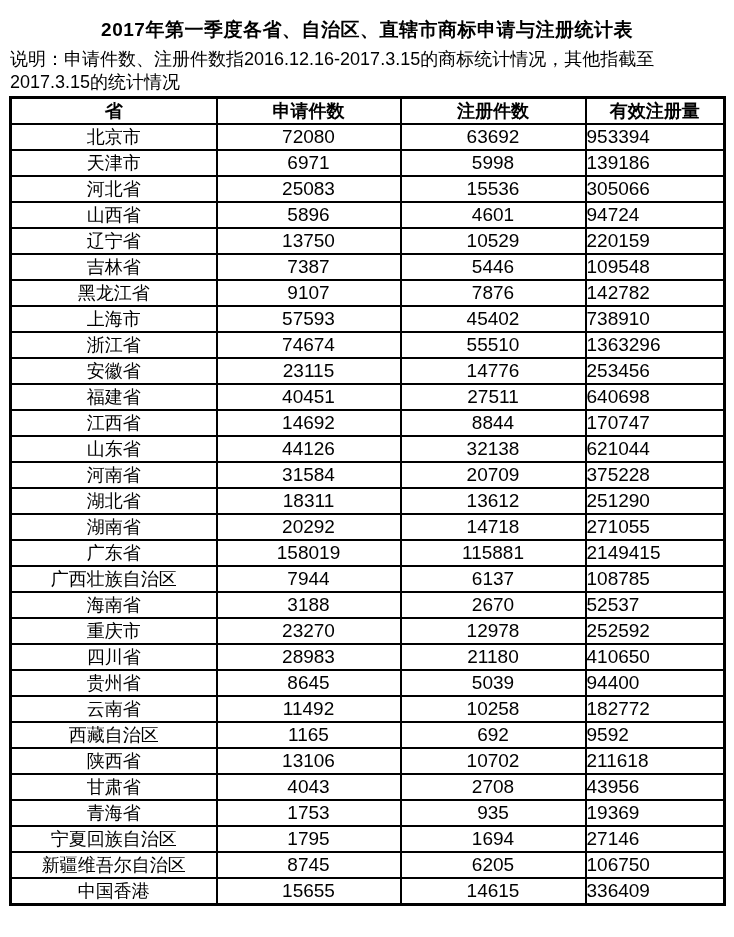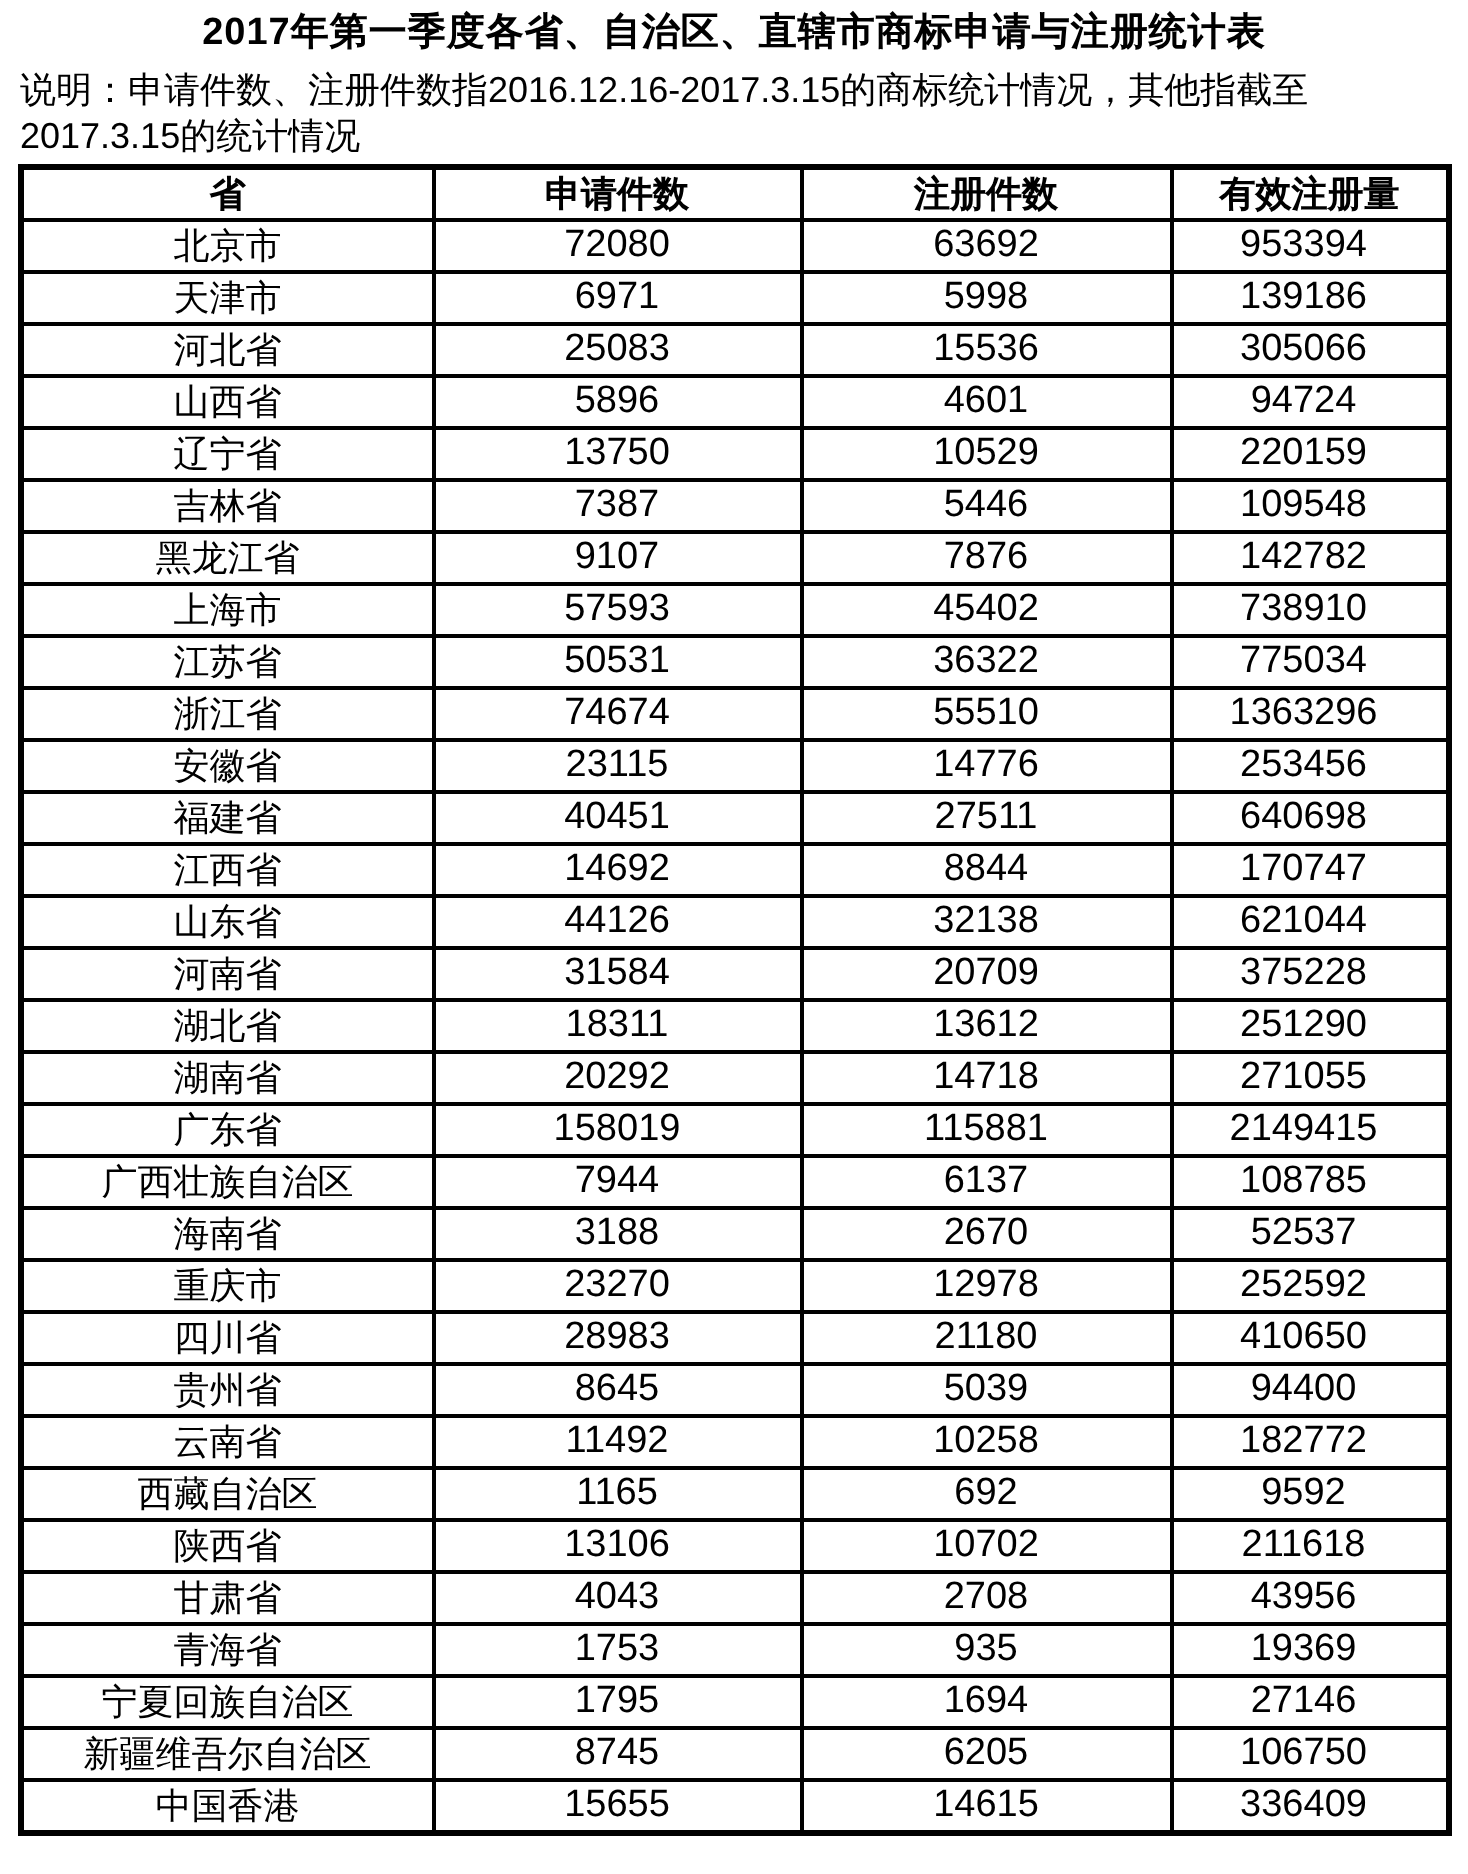--- a/index.html
+++ b/index.html
@@ -12,21 +12,21 @@
   }
   body {
     width: 734px;
     height: 937px;
     overflow: hidden;
   }
   .title {
     text-align: center;
     font-weight: bold;
     font-size: 19px;
-    padding-top: 3px;
+    padding-top: 17px;
     letter-spacing: 0.5px;
   }
   .note {
     font-weight: normal;
     font-size: 18px;
     line-height: 1.25;
     margin: 5px 4px 3px 10px;
     width: 722px;
   }
   table.stats {
@@ -55,21 +55,21 @@
     text-align: center;
   }
   .stats td.col1, .stats td.col2 {
     font-family: "Liberation Sans", sans-serif;
     font-size: 19px;
     text-align: center;
   }
   .stats td.col3 {
     font-family: "Liberation Sans", sans-serif;
     font-size: 19px;
-    text-align: center;
+    text-align: left;
     padding-right: 6px;
     margin-top: 14px;
   }
 </style>
 </head>
 <body>
 
 <div class="title">2017年第一季度各省、自治区、直辖市商标申请与注册统计表</div>
 
 <div class="note">说明：申请件数、注册件数指2016.12.16-2017.3.15的商标统计情况，其他指截至2017.3.15的统计情况</div>
@@ -132,26 +132,20 @@
         <td class="col2">7876</td>
         <td class="col3">142782</td>
       </tr>
       <tr>
         <td class="col0">上海市</td>
         <td class="col1">57593</td>
         <td class="col2">45402</td>
         <td class="col3">738910</td>
       </tr>
       <tr>
-        <td class="col0">江苏省</td>
-        <td class="col1">50531</td>
-        <td class="col2">36322</td>
-        <td class="col3">775034</td>
-      </tr>
-      <tr>
         <td class="col0">浙江省</td>
         <td class="col1">74674</td>
         <td class="col2">55510</td>
         <td class="col3">1363296</td>
       </tr>
       <tr>
         <td class="col0">安徽省</td>
         <td class="col1">23115</td>
         <td class="col2">14776</td>
         <td class="col3">253456</td>

